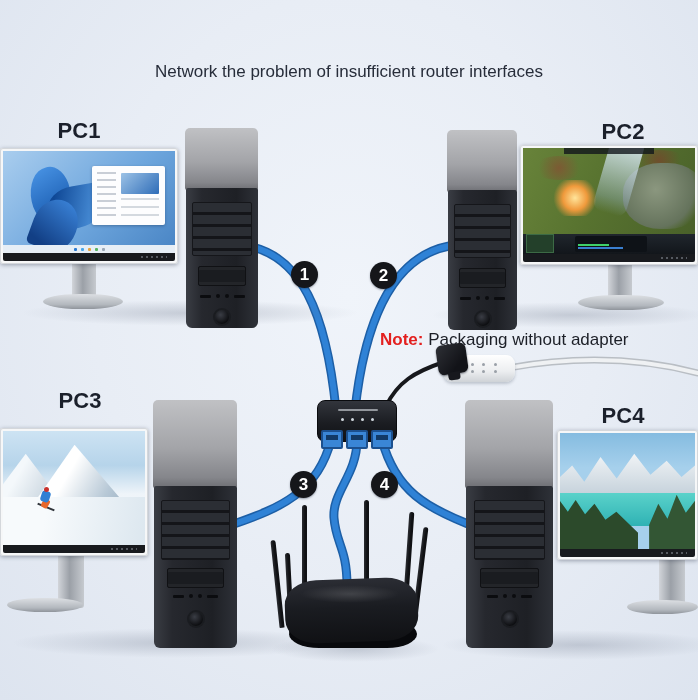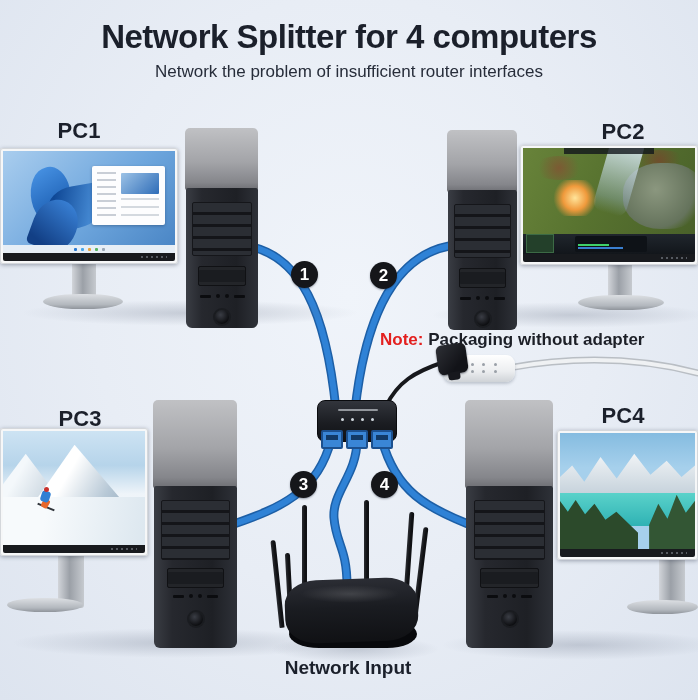--- a/index.html
+++ b/index.html
@@ -7,21 +7,21 @@
   #stage{position:relative;width:698px;height:700px;overflow:hidden;
     background:radial-gradient(ellipse at 50% 42%, #f0f4fa 0%, #e8edf5 52%, #dde4ef 100%);}
   .abs{position:absolute;}
   
   .title{left:0;right:0;top:18px;text-align:center;font-size:33px;font-weight:700;color:#1b202b;letter-spacing:-0.5px;}
   .subtitle{left:0;right:0;top:62px;text-align:center;font-size:17px;font-weight:400;color:#272d3a;}
   .pc-label{font-size:22px;font-weight:700;color:#1b202b;width:70px;text-align:center;}
   .net-label{left:248px;top:657px;width:200px;text-align:center;font-size:19px;font-weight:700;color:#1b202b;}
   .note{left:380px;top:330px;font-size:17px;font-weight:600;}
   .note .np{color:#e3201f;}
-  .note .nt{color:#1c1f27;font-weight:700;}
+  .note .nt{color:#1c1f27;font-weight:400;}
   
   .shadow{background:radial-gradient(ellipse at center, rgba(86,97,118,.25) 0%, rgba(86,97,118,0) 70%);}
   
   .tower{position:absolute;}
   .tw-slab{position:absolute;left:0;right:0;top:0;border-radius:5px 5px 2px 2px;
     background:linear-gradient(180deg,#c0c1c4 0%,#a3a4a8 55%,#85868b 88%,#6d6e73 100%);}
   .tw-body{position:absolute;left:1px;right:0;bottom:0;border-radius:2px 2px 6px 6px;
     background:linear-gradient(90deg,#3a3d44 0%,#26282e 22%,#1e2025 70%,#2e3138 100%);}
   .tw-bays{position:absolute;left:9%;right:9%;
     background:repeating-linear-gradient(180deg,#2b2e34 0px,#2b2e34 9px,#141519 9px,#141519 12px);
@@ -124,21 +124,20 @@
   .strip .holes i{display:block;width:3px;height:3px;border-radius:50%;background:#9aa0a8;}
   .adapter{left:437px;top:344px;width:30px;height:30px;border-radius:6px;transform:rotate(-8deg);
     background:linear-gradient(135deg,#2e3036 0%,#121318 70%);box-shadow:0 1px 2px rgba(20,25,40,.5);}
   .adapter::after{content:"";position:absolute;left:9px;bottom:-6px;width:12px;height:8px;background:#17181d;border-radius:0 0 3px 3px;}
 </style>
 </head>
 <body>
 
 <div id="stage">
 
-  <div class="abs title">Network Splitter for 4 computers</div>
   <div class="abs subtitle">Network the problem of insufficient router interfaces</div>
 
   <svg class="cables" width="698" height="700" viewBox="0 0 698 700">
     <g fill="none" stroke-linecap="round">
       <path d="M 248 246 C 300 256, 326 310, 336 410" stroke="#1d5fa6" stroke-width="9"></path>
       <path d="M 248 246 C 300 256, 326 310, 336 410" stroke="#2f82d6" stroke-width="6"></path>
     </g>
     <g fill="none" stroke-linecap="round">
       <path d="M 449 246 C 398 256, 366 310, 355 410" stroke="#1d5fa6" stroke-width="9"></path>
       <path d="M 449 246 C 398 256, 366 310, 355 410" stroke="#2f82d6" stroke-width="6"></path>
@@ -284,21 +283,21 @@
       <div class="port"></div>
       <div class="port"></div>
     </div>
   </div>
 
   <div class="abs badge" style="left:291px;top:261px;">1</div>
   <div class="abs badge" style="left:370px;top:262px;">2</div>
   <div class="abs badge" style="left:290px;top:471px;">3</div>
   <div class="abs badge" style="left:371px;top:471px;">4</div>
 
-  <div class="abs pc-label" style="left:45px;top:406px;">PC3</div>
+  <div class="abs pc-label" style="left:45px;top:388px;">PC3</div>
 
   <div class="abs shadow" style="left:10px;top:628px;width:330px;height:30px;"></div>
 
   <div class="monitor" style="left:0;top:428px;width:150px;height:185px;">
     <div class="mn-col" style="left:58px;top:124px;width:26px;height:56px;"></div>
     <div class="mn-base" style="left:7px;top:170px;width:76px;height:14px;"></div>
     <div class="mn-panel" style="left:0;top:0;width:148px;height:128px;">
       <div class="mn-screen scr-ski">
         <div class="ski-mtn2"></div>
         <div class="ski-mtn1"></div>
@@ -368,15 +367,14 @@
   <div class="abs antenna" style="left:287px;top:553px;height:80px;transform:rotate(-3deg);"></div>
   <div class="abs antenna" style="left:302px;top:505px;height:102px;"></div>
   <div class="abs antenna" style="left:364px;top:500px;height:98px;"></div>
   <div class="abs antenna" style="left:406px;top:512px;height:96px;transform:rotate(4deg);"></div>
   <div class="abs antenna" style="left:418px;top:527px;height:90px;transform:rotate(7deg);"></div>
   <div class="abs shadow" style="left:270px;top:636px;width:170px;height:26px;"></div>
   <div class="abs rt-base"></div>
   <div class="abs rt-body"></div>
   <div class="abs rt-shine"></div>
 
-  <div class="abs net-label">Network Input</div>
 
 </div>
 
 </body></html>

